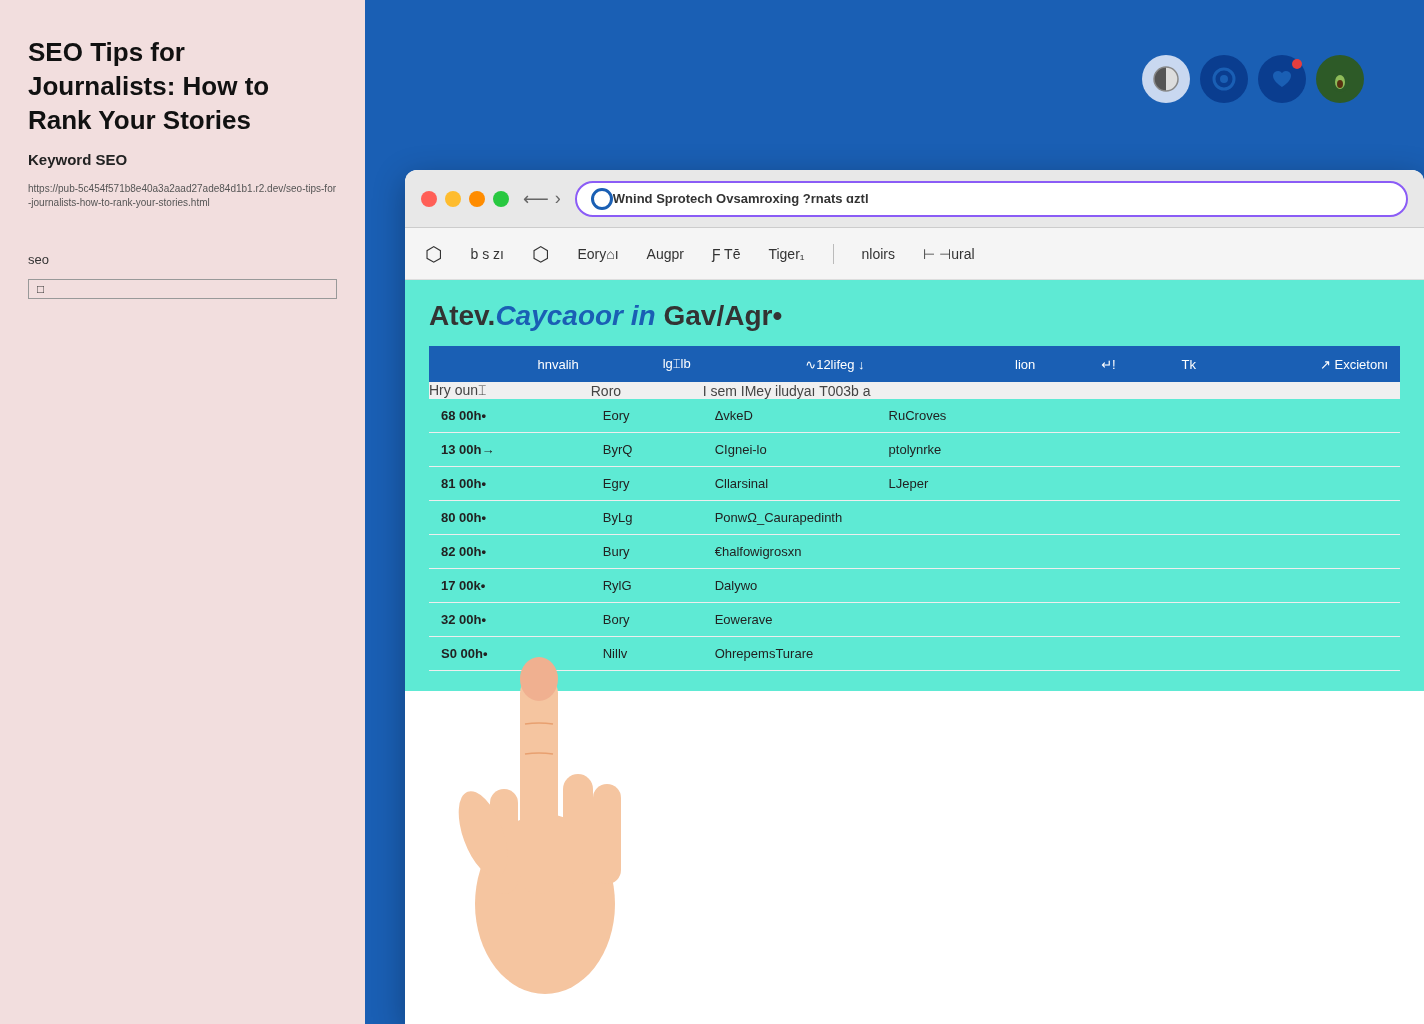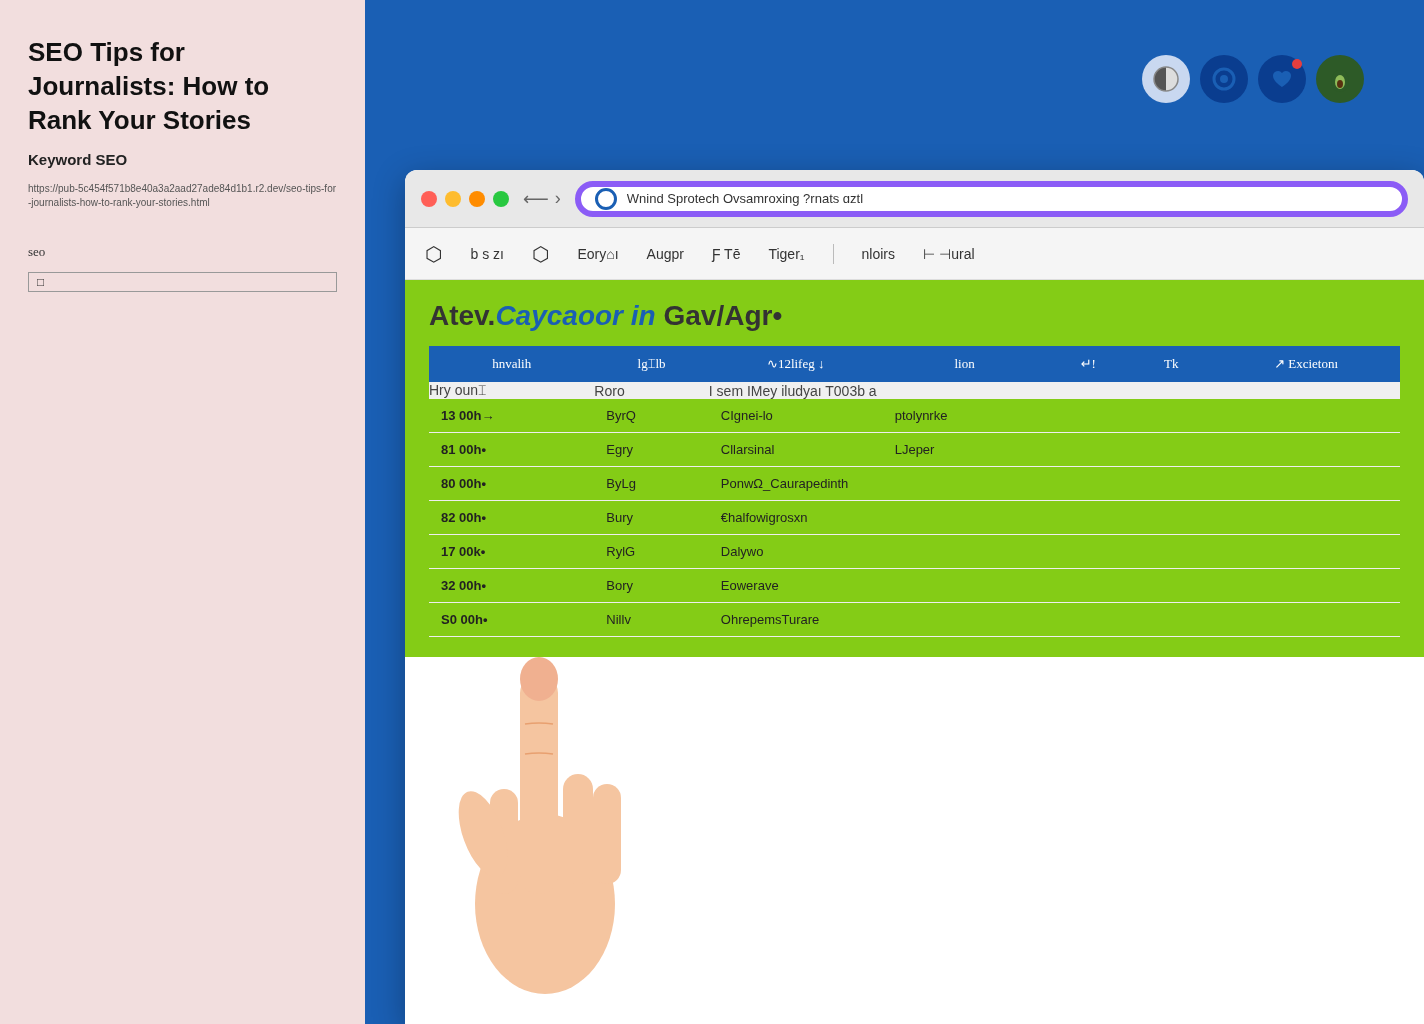--- a/index.html
+++ b/index.html
@@ -42,22 +42,21 @@
     .sidebar-url {
       font-size: 10px;
       color: #555;
       word-break: break-all;
       line-height: 1.4;
       margin-top: 2px;
     }
     .sidebar-tag {
       font-size: 13px;
       color: #333;
-      margin-top: 26px;
-      font-family: Liberation Serif, serif;
+      margin-top: 34px;
     }
     .sidebar-tag-box {
       display: inline-block;
       border: 1px solid #999;
       padding: 2px 8px;
       font-size: 12px;
       color: #333;
       margin-top: 4px;
     }
 
@@ -148,22 +147,22 @@
       align-items: center;
     }
     .address-bar {
       flex: 1;
       background: #fff;
       border-radius: 20px;
       height: 36px;
       display: flex;
       align-items: center;
       padding: 0 14px;
-      gap: 10px;
-      border: 6px solid #8b5cf6;
+      border: 2px solid #8b5cf6;
+      font-weight: bold;
     }
     .address-circle {
       width: 22px;
       height: 22px;
       border-radius: 50%;
       border: 3px solid #1a5fb4;
       flex-shrink: 0;
     }
     .address-text {
       font-size: 13px;
@@ -194,21 +193,21 @@
     }
     .nav-item.icon { font-size: 20px; }
     .nav-separator {
       width: 1px;
       height: 20px;
       background: #bbb;
     }
 
     
     .browser-content {
-      background: #84cc16;
+      background: #5eead4;
       padding: 20px 24px;
       overflow: hidden;
     }
     .page-heading {
       font-size: 28px;
       font-weight: 700;
       color: #1a5fb4;
       margin-bottom: 14px;
     }
     .page-heading span { color: #333; }
@@ -218,24 +217,23 @@
       width: 100%;
       border-collapse: collapse;
       font-size: 13px;
     }
     .data-table thead tr {
       background: #1a5fb4;
       color: #fff;
     }
     .data-table thead th {
       padding: 10px 12px;
-      text-align: center;
+      text-align: right;
       font-weight: 500;
       white-space: nowrap;
-      font-family: Liberation Serif, serif;
     }
     .data-table tbody tr {
       border-bottom: 1px solid #eee;
     }
     .data-table tbody td {
       padding: 9px 12px;
       color: #222;
     }
     .td-num { font-weight: 600; color: #111; }
     .td-name { color: #1a5fb4; font-weight: 500; }
@@ -344,20 +342,26 @@
             <th>Tk</th>
             <th>↗ Excietonı</th>
           </tr>
           <tr style="background:#f0f0f0; color:#444; font-size:14px;">
             <td>Hry oun⌶</td>
             <td>Roro</td>
             <td colspan="5">I sem IMey iludyaı T003b a</td>
           </tr>
         </thead>
         <tbody id="table-body">
+        <tr>
+    <td class="td-num">68 00h•</td>
+    <td>Eory</td>
+    <td class="td-name" colspan="1">ΔvkeD</td>
+    <td>RuCroves</td>
+  </tr>
             <tr>
     <td class="td-num">13 00h→</td>
     <td>ByrQ</td>
     <td class="td-name" colspan="1">CIgnei-lo</td>
     <td>ptolynrke</td>
   </tr>
             <tr>
     <td class="td-num">81  00h•</td>
     <td>Egry</td>
     <td class="td-name" colspan="1">Cllarsinal</td>

